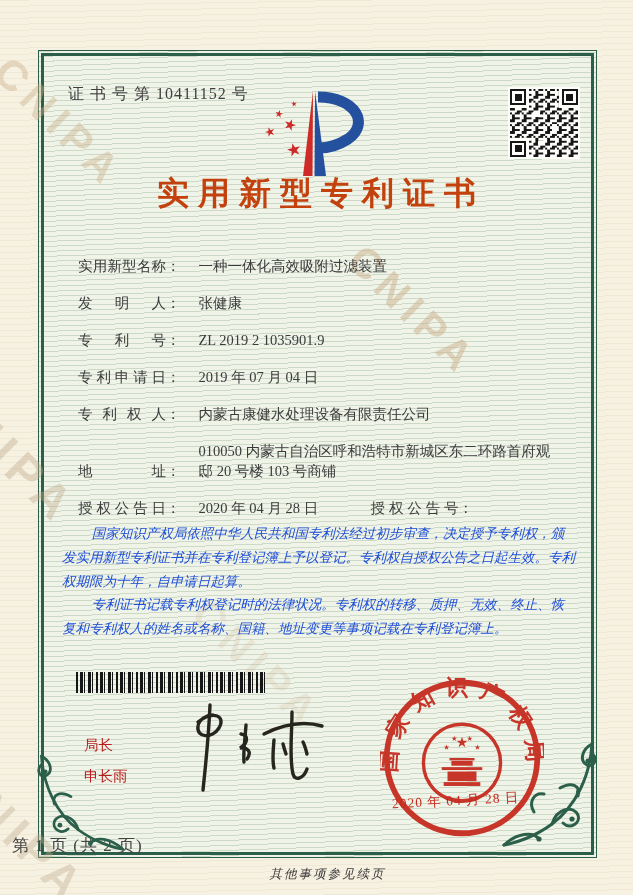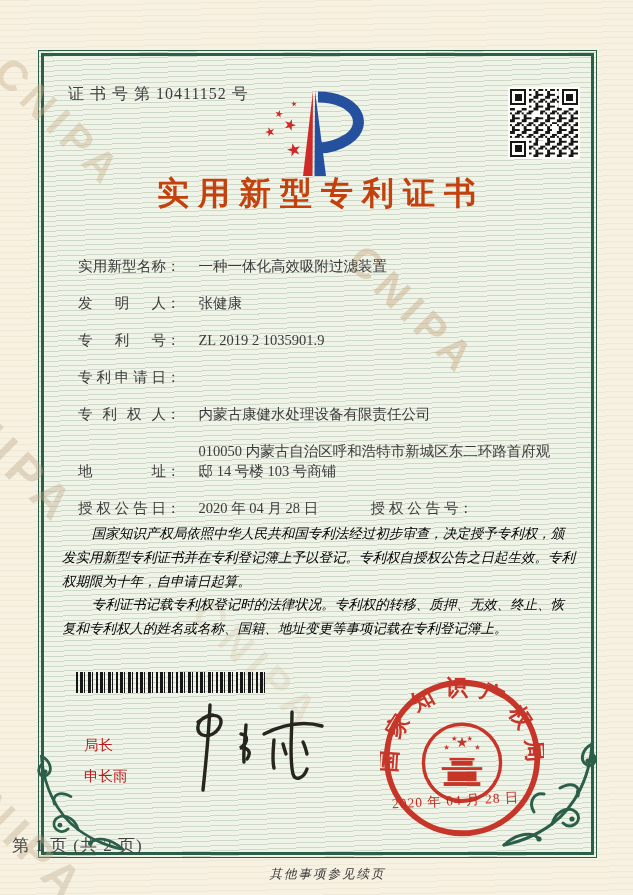--- a/index.html
+++ b/index.html
@@ -43,21 +43,21 @@
   }
   .fields{position:absolute;left:78px;top:256px;width:478px;font-size:14.5px;line-height:20px;}
   .frow{display:flex;align-items:flex-end;margin-bottom:17px;}
   .flabel{display:inline-block;width:88px;text-align:justify;text-align-last:justify;flex:none;}
   .colon{flex:none;}
   .fvalue{margin-left:18px;flex:1;}
   .grant .fvalue.first{flex:none;width:158px;}
   .grant .flabel.second{margin-left:14px;}
   .body-text{
     position:absolute;left:62px;top:522px;width:514px;
-    font-size:13.5px;line-height:1.76;font-style:italic;color:#000000;
+    font-size:13.5px;line-height:1.76;font-style:italic;color:#1d4ed8;
   }
   .body-text p{margin:0;text-indent:2.2em;}
   .barcode{
     position:absolute;left:76px;top:672px;width:190px;height:21px;
     background-image:repeating-linear-gradient(90deg,
       #161616 0 2px, rgba(0,0,0,0) 2px 4px,
       #161616 4px 7px, rgba(0,0,0,0) 7px 8px,
       #161616 8px 9px, rgba(0,0,0,0) 9px 12px,
       #161616 12px 15px, rgba(0,0,0,0) 15px 16px,
       #161616 16px 17px, rgba(0,0,0,0) 17px 20px);
@@ -160,30 +160,31 @@
         <span class="fvalue">张健康</span>
       </div>
       <div class="frow">
         <span class="flabel">专利号</span>
           <span class="colon">：</span>
         <span class="fvalue">ZL 2019 2 1035901.9</span>
       </div>
       <div class="frow">
         <span class="flabel">专利申请日</span>
           <span class="colon">：</span>
+        <span class="fvalue">2019 年 07 月 04 日</span>
       </div>
       <div class="frow">
         <span class="flabel">专利权人</span>
           <span class="colon">：</span>
         <span class="fvalue">内蒙古康健水处理设备有限责任公司</span>
       </div>
       <div class="frow">
         <span class="flabel">地址</span>
           <span class="colon">：</span>
-        <span class="fvalue">010050 内蒙古自治区呼和浩特市新城区东二环路首府观邸 14 号楼 103 号商铺</span>
+        <span class="fvalue">010050 内蒙古自治区呼和浩特市新城区东二环路首府观邸 20 号楼 103 号商铺</span>
       </div>
       <div class="frow grant">
         <span class="flabel">授权公告日</span>
           <span class="colon">：</span>
         <span class="fvalue first">2020 年 04 月 28 日</span>
         <span class="flabel second">授权公告号</span>
           <span class="colon">：</span>
       </div>
     </div>
 

